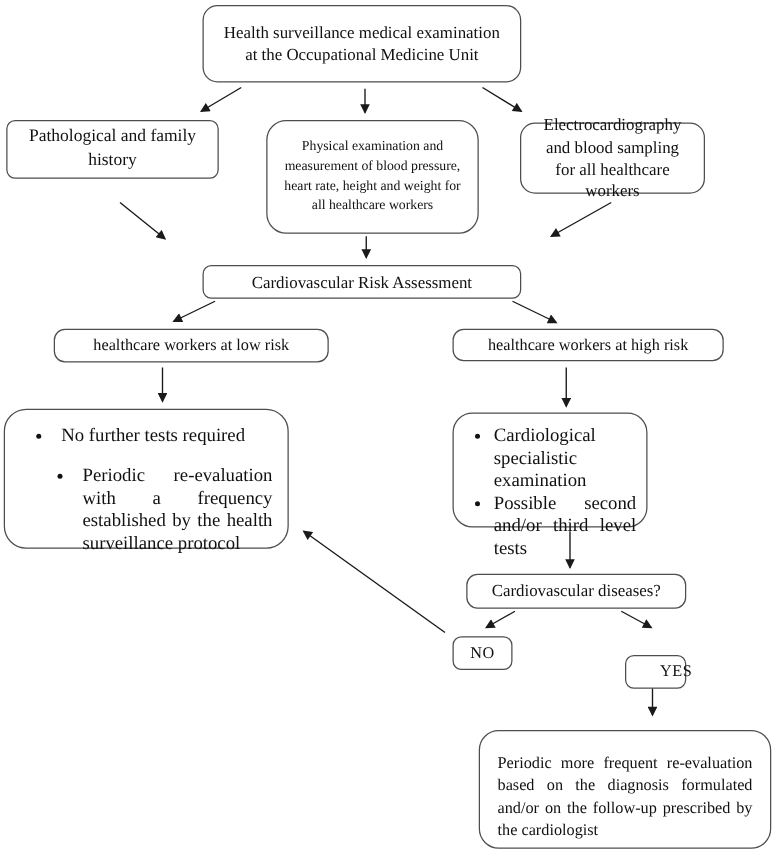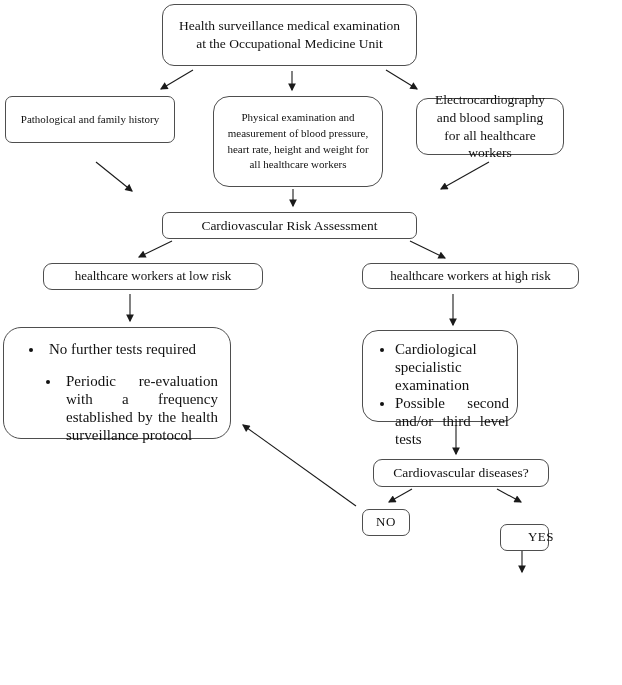--- a/index.html
+++ b/index.html
@@ -37,21 +37,21 @@
   }
   .node-start {
     left: 162px; top: 4px; width: 255px; height: 62px;
     border-radius: 12px;
     font-size: 13.5px;
     padding: 2px 12px;
   }
   .node-history {
     left: 5px; top: 96px; width: 170px; height: 47px;
     border-radius: 7px;
-    font-size: 11px;
+    font-size: 14px;
     padding: 2px 10px;
   }
   .node-physical {
     left: 213px; top: 96px; width: 170px; height: 91px;
     border-radius: 16px;
     font-size: 11px;
     padding: 4px 10px;
     line-height: 1.45;
   }
   .node-ecg {
@@ -212,14 +212,17 @@
   </div>
 
   <div class="node node-no">
     <span>NO</span>
   </div>
 
   <div class="node node-yes">
     <span>YES</span>
   </div>
 
+  <div class="node node-followup">
+    <div class="justified">Periodic more frequent re-evaluation based on the diagnosis formulated and/or on the follow-up prescribed by the cardiologist</div>
+  </div>
 
 </div>
 
 </body></html>

